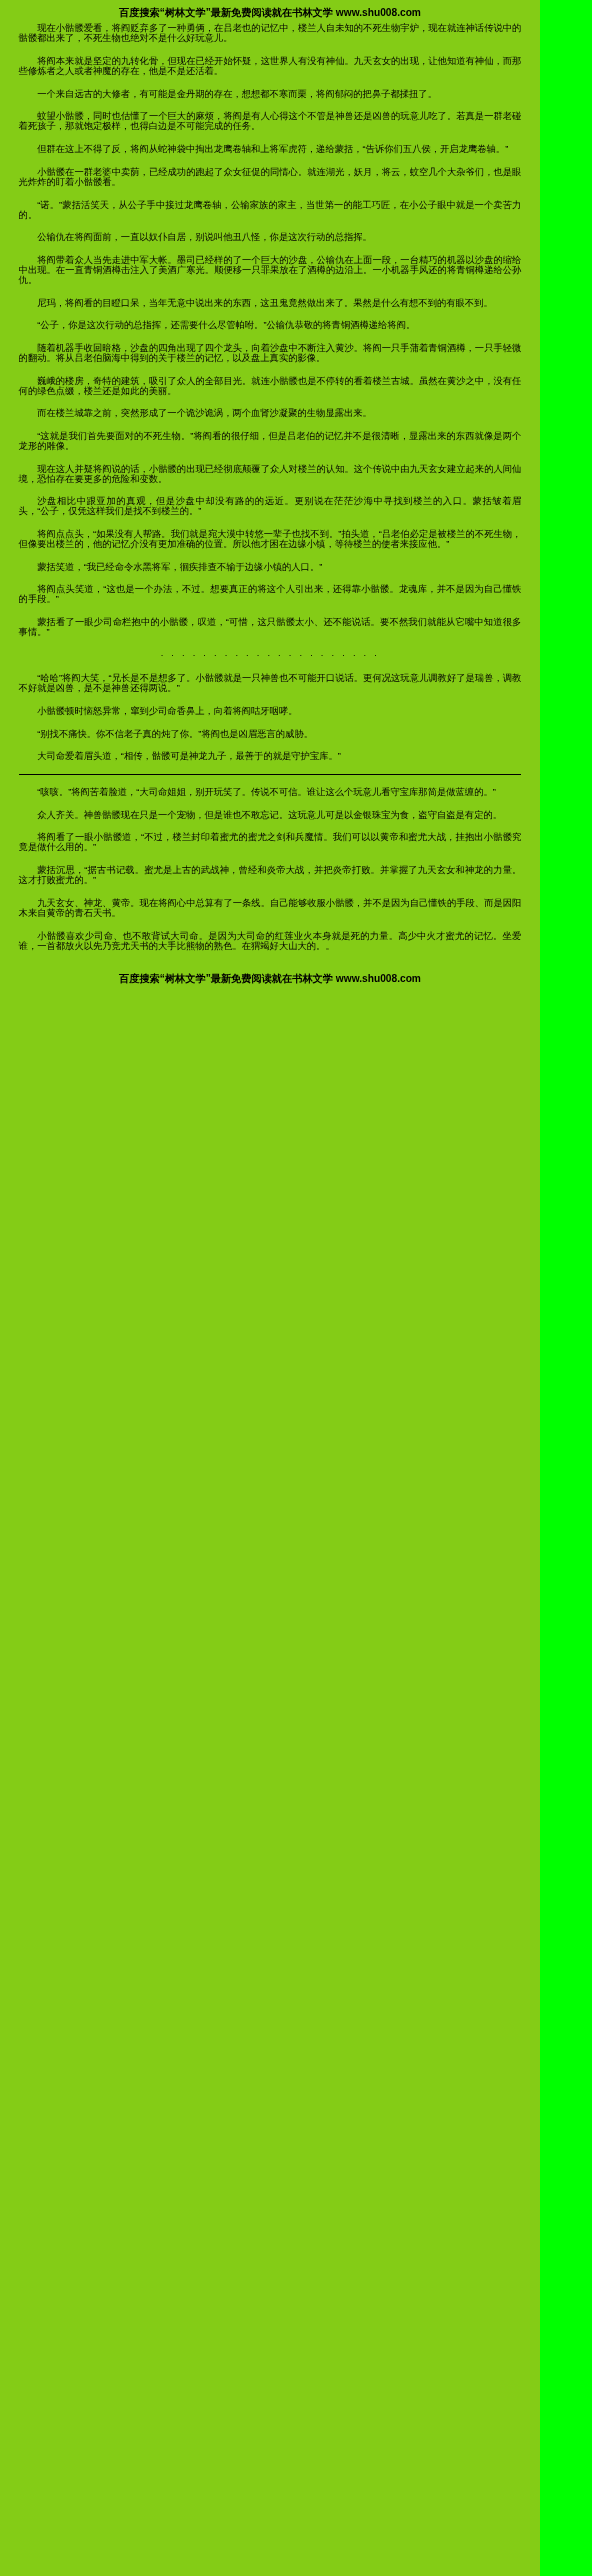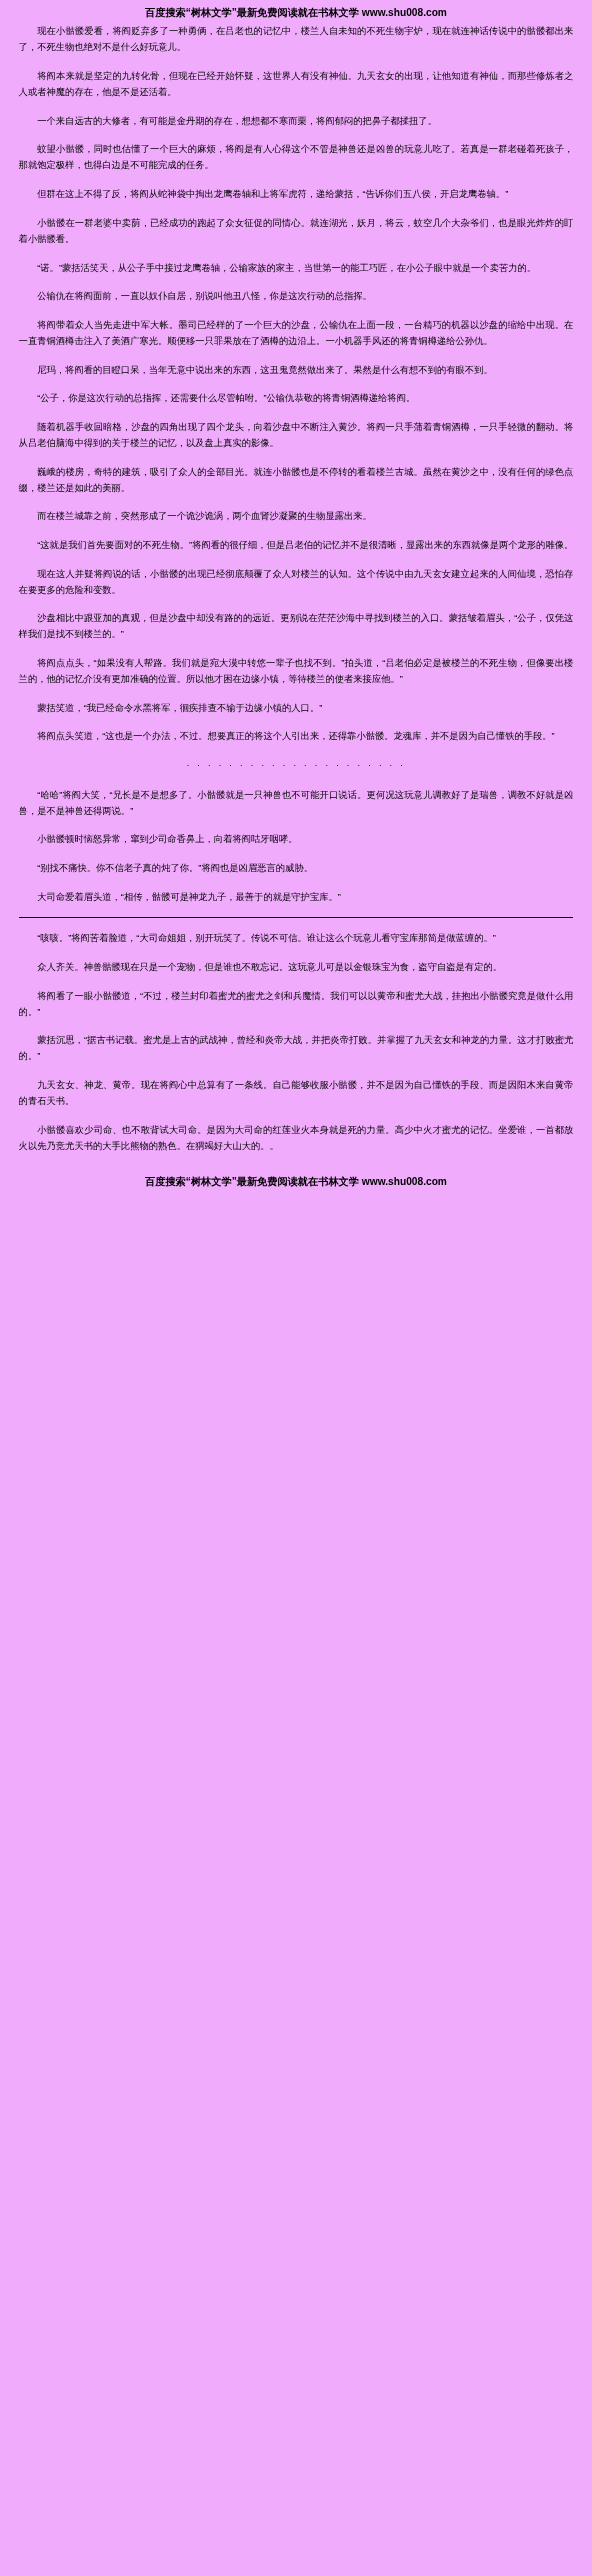--- a/index.html
+++ b/index.html
@@ -6,23 +6,23 @@
     margin: 0;
     padding: 0;
     background: #00ff00;
   }
   body {
     width: 592px;
     font-family: "Liberation Sans", sans-serif;
     color: #000000;
   }
   .page {
-    width: 592px;
+    width: 540px;
     min-height: 2576px;
-    background: #f0abfc;
+    background: #84cc16;
     box-sizing: border-box;
     padding: 0;
     position: relative;
   }
   .site-header, .site-footer {
     text-align: center;
     font-size: 10.2px;
     font-weight: bold;
     color: #000;
     padding: 5.1px 0 3.4px 0;
@@ -34,21 +34,21 @@
   .site-footer {
     padding-top: 8.5px;
     padding-bottom: 8.5px;
   }
   .content {
     padding: 0 18.6px;
     box-sizing: border-box;
   }
   p.para {
     font-size: 9.3px;
-    line-height: 16px;
+    line-height: 10px;
     margin: 0 0 12.7px 0;
     text-indent: 2em;
     text-align: justify;
     color: #000;
     word-break: break-all;
   }
   p.para.sep {
     text-align: center;
     text-indent: 0;
     letter-spacing: 2.5px;
@@ -85,20 +85,21 @@
     <p class="para">“公子，你是这次行动的总指挥，还需要什么尽管帕咐。”公输仇恭敬的将青铜酒樽递给将阎。</p>
     <p class="para">随着机器手收回暗格，沙盘的四角出现了四个龙头，向着沙盘中不断注入黄沙。将阎一只手蒲着青铜酒樽，一只手轻微的翻动。将从吕老伯脑海中得到的关于楼兰的记忆，以及盘上真实的影像。</p>
     <p class="para">巍峨的楼房，奇特的建筑，吸引了众人的全部目光。就连小骷髅也是不停转的看着楼兰古城。虽然在黄沙之中，没有任何的绿色点缀，楼兰还是如此的美丽。</p>
     <p class="para">而在楼兰城靠之前，突然形成了一个诡沙诡涡，两个血肾沙凝聚的生物显露出来。</p>
     <p class="para">“这就是我们首先要面对的不死生物。”将阎看的很仔细，但是吕老伯的记忆并不是很清晰，显露出来的东西就像是两个龙形的雕像。</p>
     <p class="para">现在这人并疑将阎说的话，小骷髅的出现已经彻底颠覆了众人对楼兰的认知。这个传说中由九天玄女建立起来的人间仙境，恐怕存在要更多的危险和变数。</p>
     <p class="para">沙盘相比中跟亚加的真观，但是沙盘中却没有路的的远近。更别说在茫茫沙海中寻找到楼兰的入口。蒙括皱着眉头，“公子，仅凭这样我们是找不到楼兰的。”</p>
     <p class="para">将阎点点头，“如果没有人帮路。我们就是宛大漠中转悠一辈子也找不到。”拍头道，“吕老伯必定是被楼兰的不死生物，但像要出楼兰的，他的记忆介没有更加准确的位置。所以他才困在边缘小镇，等待楼兰的使者来接应他。”</p>
     <p class="para">蒙括笑道，“我已经命令水黑将军，徊疾排查不输于边缘小镇的人口。”</p>
     <p class="para">将阎点头笑道，“这也是一个办法，不过。想要真正的将这个人引出来，还得靠小骷髅。龙魂库，并不是因为自己懂铁的手段。”</p>
+    <p class="para">蒙括看了一眼少司命栏抱中的小骷髅，叹道，“可惜，这只骷髅太小、还不能说话。要不然我们就能从它嘴中知道很多事情。”</p>
     <p class="para sep">· · · · · · · · · · · · · · · · · · · · ·</p>
     <p class="para">“哈哈”将阎大笑，“兄长是不是想多了。小骷髅就是一只神兽也不可能开口说话。更何况这玩意儿调教好了是瑞兽，调教不好就是凶兽，是不是神兽还得两说。”</p>
     <p class="para">小骷髅顿时恼怒异常，窜到少司命香鼻上，向着将阎咕牙咽哮。</p>
     <p class="para">“别找不痛快。你不信老子真的炖了你。”将阎也是凶眉恶言的威胁。</p>
     <p class="para">大司命爱着眉头道，“相传，骷髅可是神龙九子，最善于的就是守护宝库。”</p>
   </div>
 
   <div class="rule-wrap">
     <hr class="hr-line">
   </div>

